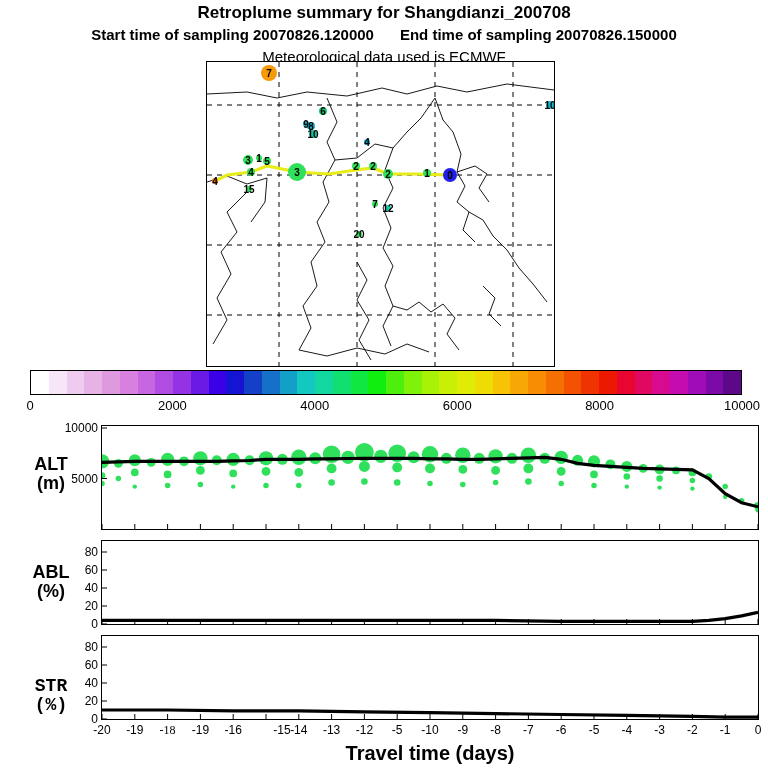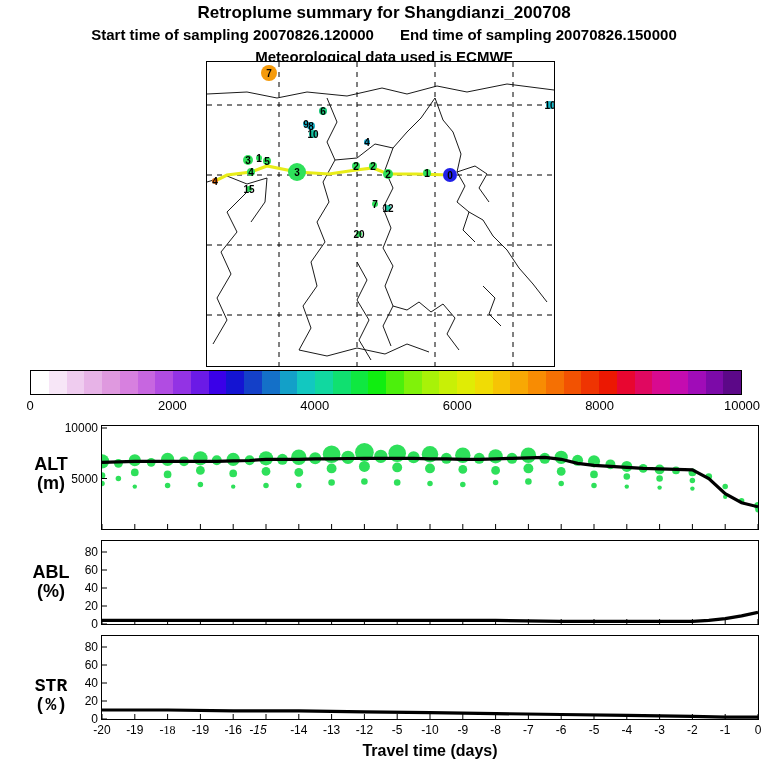--- a/index.html
+++ b/index.html
@@ -15,21 +15,21 @@
     position:absolute;left:0;top:3px;width:768px;text-align:center;
     font-size:17px;font-weight:bold;
   }
   .subtitle{
     position:absolute;left:0;top:26px;width:768px;text-align:center;
     font-size:15px;font-weight:bold;
   }
   .subtitle .gap{display:inline-block;width:26px;}
   .metline{
     position:absolute;left:0;top:48px;width:768px;text-align:center;
-    font-size:15px;font-weight:bold;
+    font-size:15px;font-weight:normal;
   }
 
   
   #map-panel{
     position:absolute;left:206px;top:61px;width:349px;height:306px;
     background:#ffffff;border:1px solid #000;box-sizing:border-box;
     overflow:hidden;
   }
   #map-panel svg{position:absolute;left:0;top:0;}
   .gridline{stroke:#000;stroke-width:1;stroke-dasharray:5 5;fill:none;}
@@ -57,21 +57,21 @@
   #str-ylab{left:5px;top:677px;width:92px;font-family:Liberation Mono, monospace;}
 
   .ytick{position:absolute;right:0;font-size:12px;text-align:right;width:46px;transform:translateY(-50%);}
   .ytickwrap{position:absolute;width:50px;}
   #alt-yticks{left:48px;top:425px;height:105px;}
   #abl-yticks{left:48px;top:540px;height:85px;}
   #str-yticks{left:48px;top:635px;height:85px;}
 
   #xticks{position:absolute;left:101px;top:723px;width:658px;height:16px;}
   #xticks span{position:absolute;font-size:12px;transform:translateX(-50%);}
-  #xaxis-label{position:absolute;left:101px;top:742px;width:658px;text-align:center;font-size:16px;font-weight:bold;}
+  #xaxis-label{position:absolute;left:101px;top:742px;width:658px;text-align:center;font-size:20px;font-weight:bold;}
 </style>
 </head>
 <body>
 
 <div class="title">Retroplume summary for Shangdianzi_200708</div>
 <div class="subtitle">
   <span>Start time of sampling 20070826.120000</span><span class="gap"></span><span>End time of sampling 20070826.150000</span>
 </div>
 <div class="metline">Meteorological data used is ECMWF</div>
 
@@ -415,21 +415,21 @@
       <line x1="0" x2="5" y1="11" y2="11" stroke="#000" stroke-width="1"></line>
     </svg>
 </div>
 
 <div id="xticks">
     <span style="left: 1px;">-20</span>
     <span style="left: 33.8px;">-19</span>
     <span style="left: 66.6px; font-family: Liberation Serif, serif;">-18</span>
     <span style="left: 99.4px;">-19</span>
     <span style="left: 132.2px;">-16</span>
-    <span style="left: 157px; font-style: italic;">-15</span>
+    <span style="left: 181px;">-15</span>
     <span style="left: 197.8px;">-14</span>
     <span style="left: 230.6px;">-13</span>
     <span style="left: 263.4px;">-12</span>
     <span style="left: 296.2px;">-5</span>
     <span style="left: 329px;">-10</span>
     <span style="left: 361.8px;">-9</span>
     <span style="left: 394.6px;">-8</span>
     <span style="left: 427.4px;">-7</span>
     <span style="left: 460.2px;">-6</span>
     <span style="left: 493px;">-5</span>

